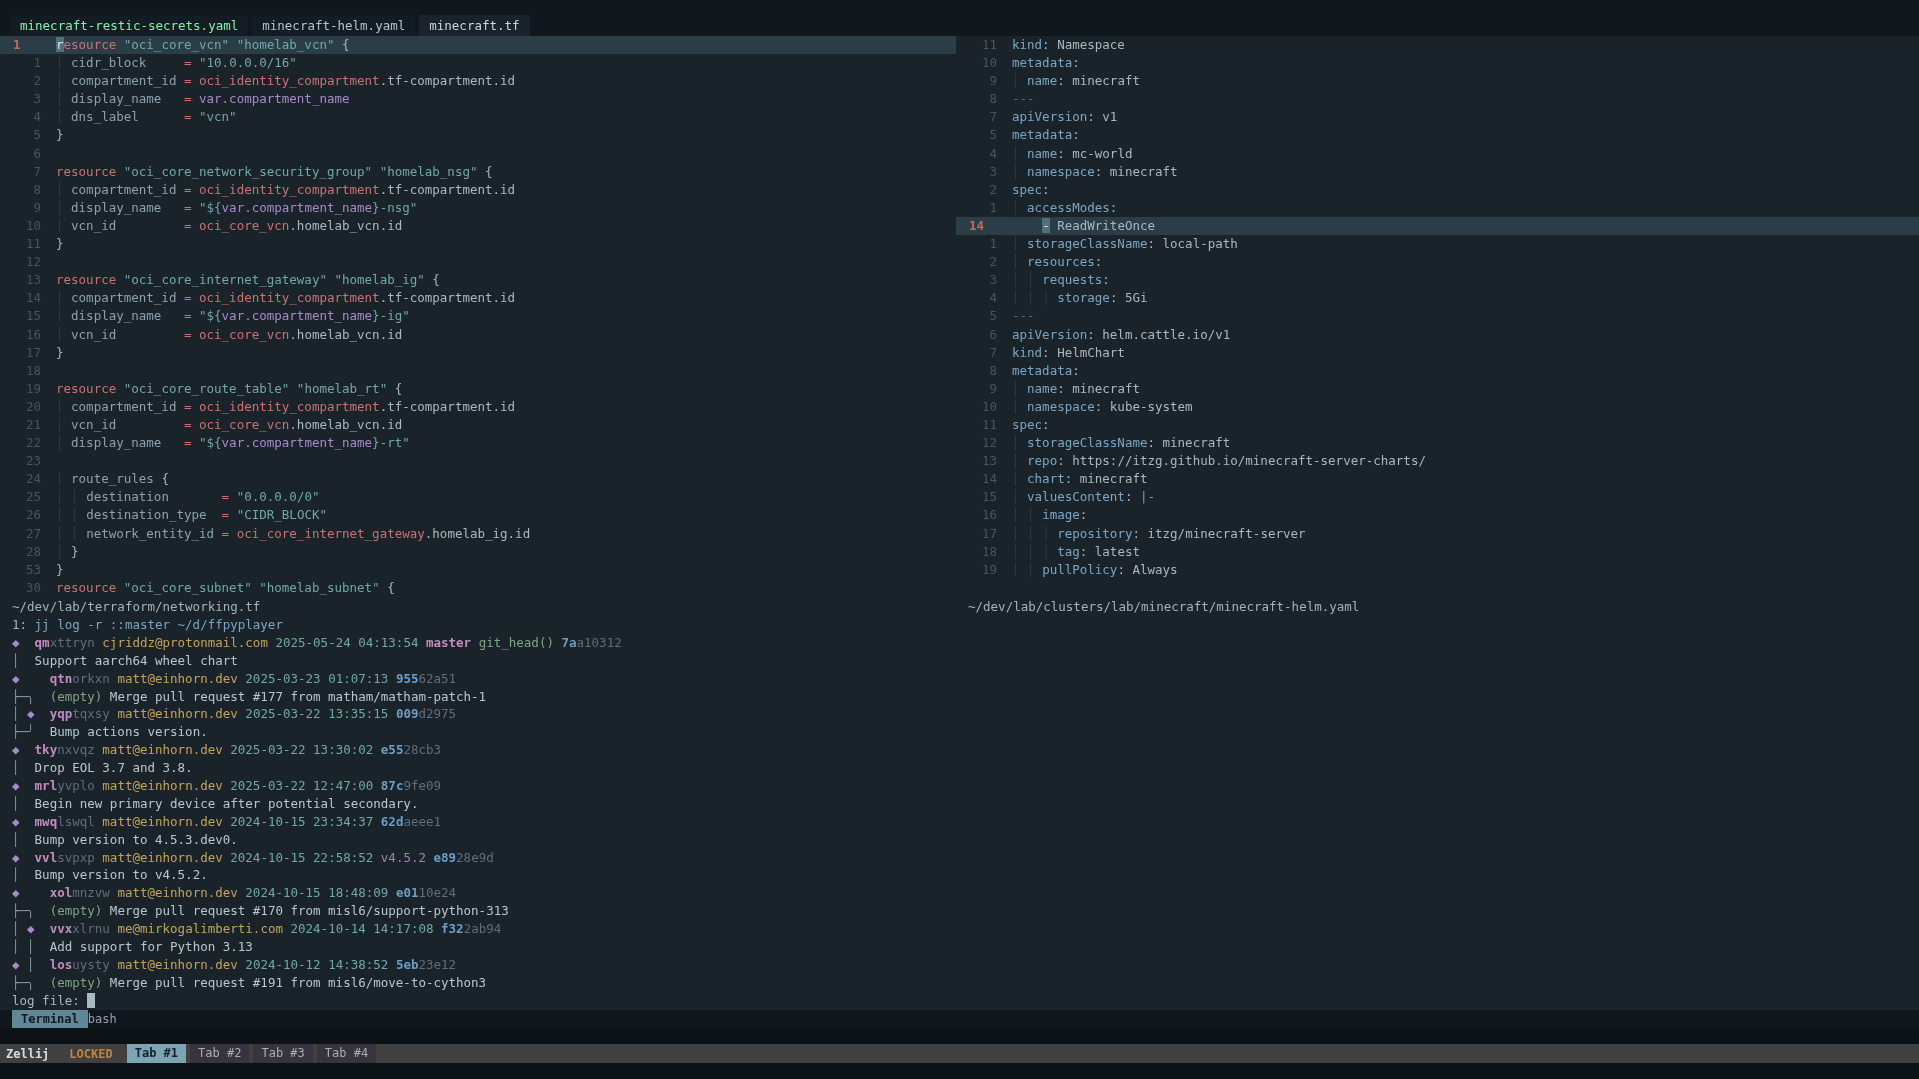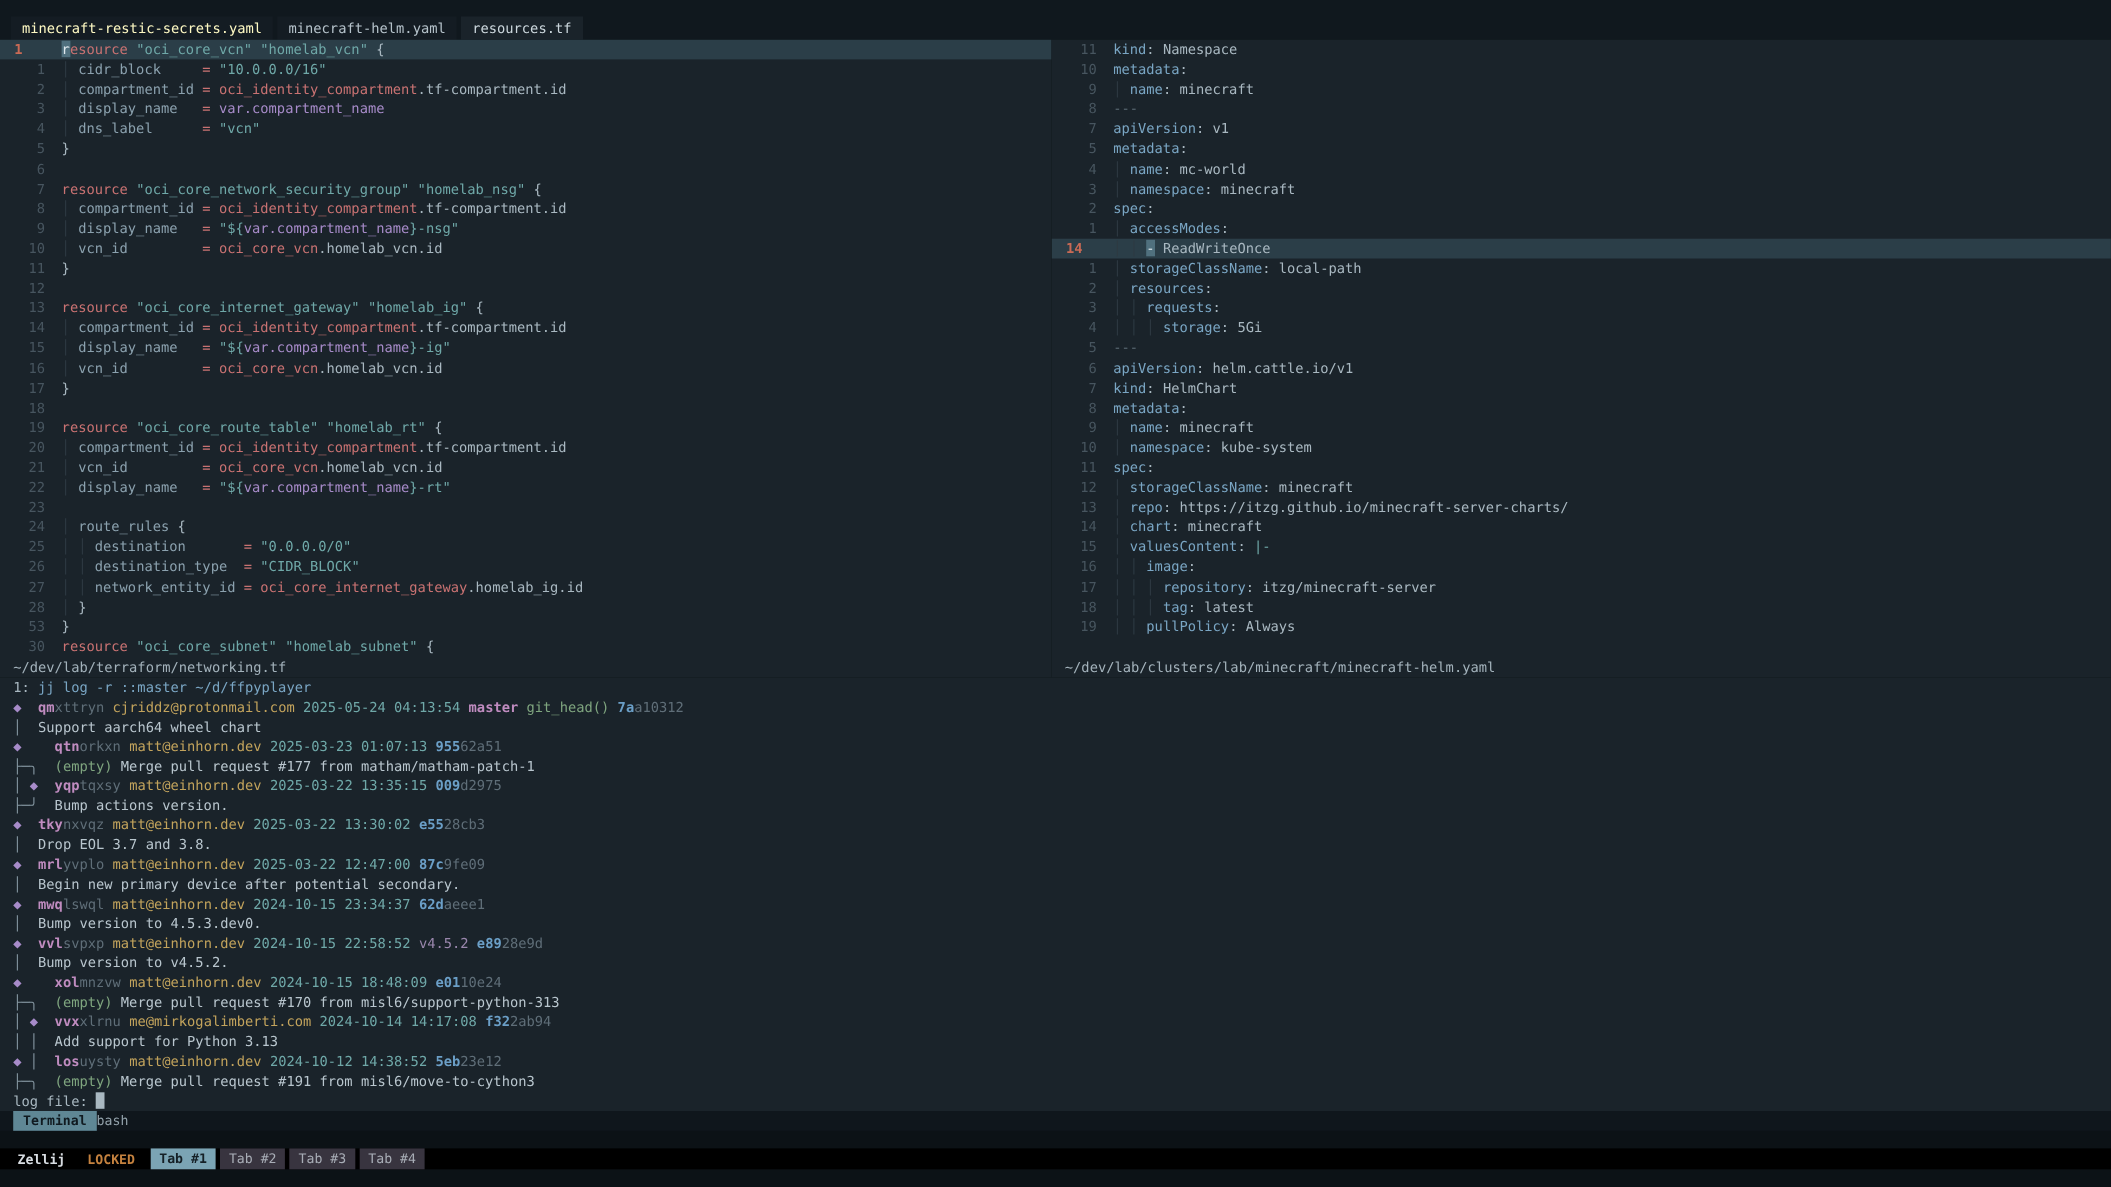--- a/index.html
+++ b/index.html
@@ -3,21 +3,21 @@
 <meta charset="utf-8">
 <style>
   *{margin:0;padding:0;box-sizing:border-box}
   html,body{width:1919px;height:1079px;overflow:hidden;background:#0c1216}
   body{font-family:"DejaVu Sans Mono","Liberation Mono",monospace;font-size:12.5px;color:#a9b8c1}
   .app{display:flex;flex-direction:column;width:1919px;height:1079px}
 
   
   .tabbar{height:36px;background:#10181e;display:flex;align-items:flex-end;padding-left:10px;flex:0 0 auto}
   .tabs{display:flex;gap:4px}
-  .tab{padding:3px 10px;white-space:pre;color:#fef9c3;background:#141c23}
+  .tab{padding:3px 10px;white-space:pre;color:#86efac;background:#141c23}
   .tab.bright{color:#b5c2ca}
   .tab.active{background:#1a232a;color:#ccd7dd}
 
   
   .editors{display:flex;height:580px;flex:0 0 auto}
   .pane{background:#1a232a;height:100%;display:flex;flex-direction:column;overflow:hidden}
   .pane.left{width:956px;flex:0 0 auto}
   .pane.right{flex:1}
   .lines{flex:1;overflow:hidden}
   .row{height:18.1px;line-height:18.1px;white-space:pre}
@@ -58,39 +58,39 @@
   .tk-block{background:#a9b8c1;color:#a9b8c1}
 
   
   .termbar{height:18px;background:#0f161c;display:flex;align-items:center;padding-left:12px;flex:0 0 auto;font-size:12px}
   .termchip{background:#5f8795;color:#101a20;padding:0 9px;height:18px;line-height:18px;font-weight:bold}
   .termtext{color:#93a2ab}
 
   .vgap{height:16px;flex:0 0 auto}
 
   
-  .zbar{height:19px;background:#000000;display:flex;align-items:center;padding-left:10px;gap:8px;flex:0 0 auto;font-size:12px}
+  .zbar{height:19px;background:#404040;display:flex;align-items:center;gap:8px;flex:0 0 auto;font-size:12px}
   .zapp{color:#d8dde2;font-weight:bold;padding:0 6px}
   .zmode{color:#c5823f;font-weight:bold;padding:0 6px}
   .ztabs{display:flex;gap:4px}
   .ztab{padding:0 8px;height:19px;line-height:19px;background:#38343f;color:#a8adb6}
   .ztab.active{background:#7ba4b4;color:#152026;font-weight:bold}
 
   .bfill{flex:1}
 </style>
 </head>
 <body>
 
 <div class="app">
 
   <div class="tabbar">
     <div id="buffer-tabs" class="tabs">
         <div class="tab dim">minecraft-restic-secrets.yaml</div>
         <div class="tab bright">minecraft-helm.yaml</div>
-        <div class="tab active">resources.tf</div>
+        <div class="tab active">minecraft.tf</div>
       </div>
   </div>
 
   <div class="editors">
     <div class="pane left">
       <div id="left-lines" class="lines">
           <div class="row hl"><span class="ln cur">1</span><span class="tk-cursor">r</span><span class="tk-kw">esource</span><span class="tk-d"> </span><span class="tk-str">"oci_core_vcn"</span><span class="tk-d"> </span><span class="tk-str">"homelab_vcn"</span><span class="tk-d"> {</span></div>
           <div class="row"><span class="ln">1</span><span class="tk-g">│</span><span class="tk-d"> </span><span class="tk-attr">cidr_block</span><span class="tk-d">     </span><span class="tk-op">=</span><span class="tk-d"> </span><span class="tk-str">"10.0.0.0/16"</span></div>
           <div class="row"><span class="ln">2</span><span class="tk-g">│</span><span class="tk-d"> </span><span class="tk-attr">compartment_id</span><span class="tk-d"> </span><span class="tk-op">=</span><span class="tk-d"> </span><span class="tk-ref">oci_identity_compartment</span><span class="tk-d">.tf-compartment.id</span></div>
           <div class="row"><span class="ln">3</span><span class="tk-g">│</span><span class="tk-d"> </span><span class="tk-attr">display_name</span><span class="tk-d">   </span><span class="tk-op">=</span><span class="tk-d"> </span><span class="tk-var">var.compartment_name</span></div>

